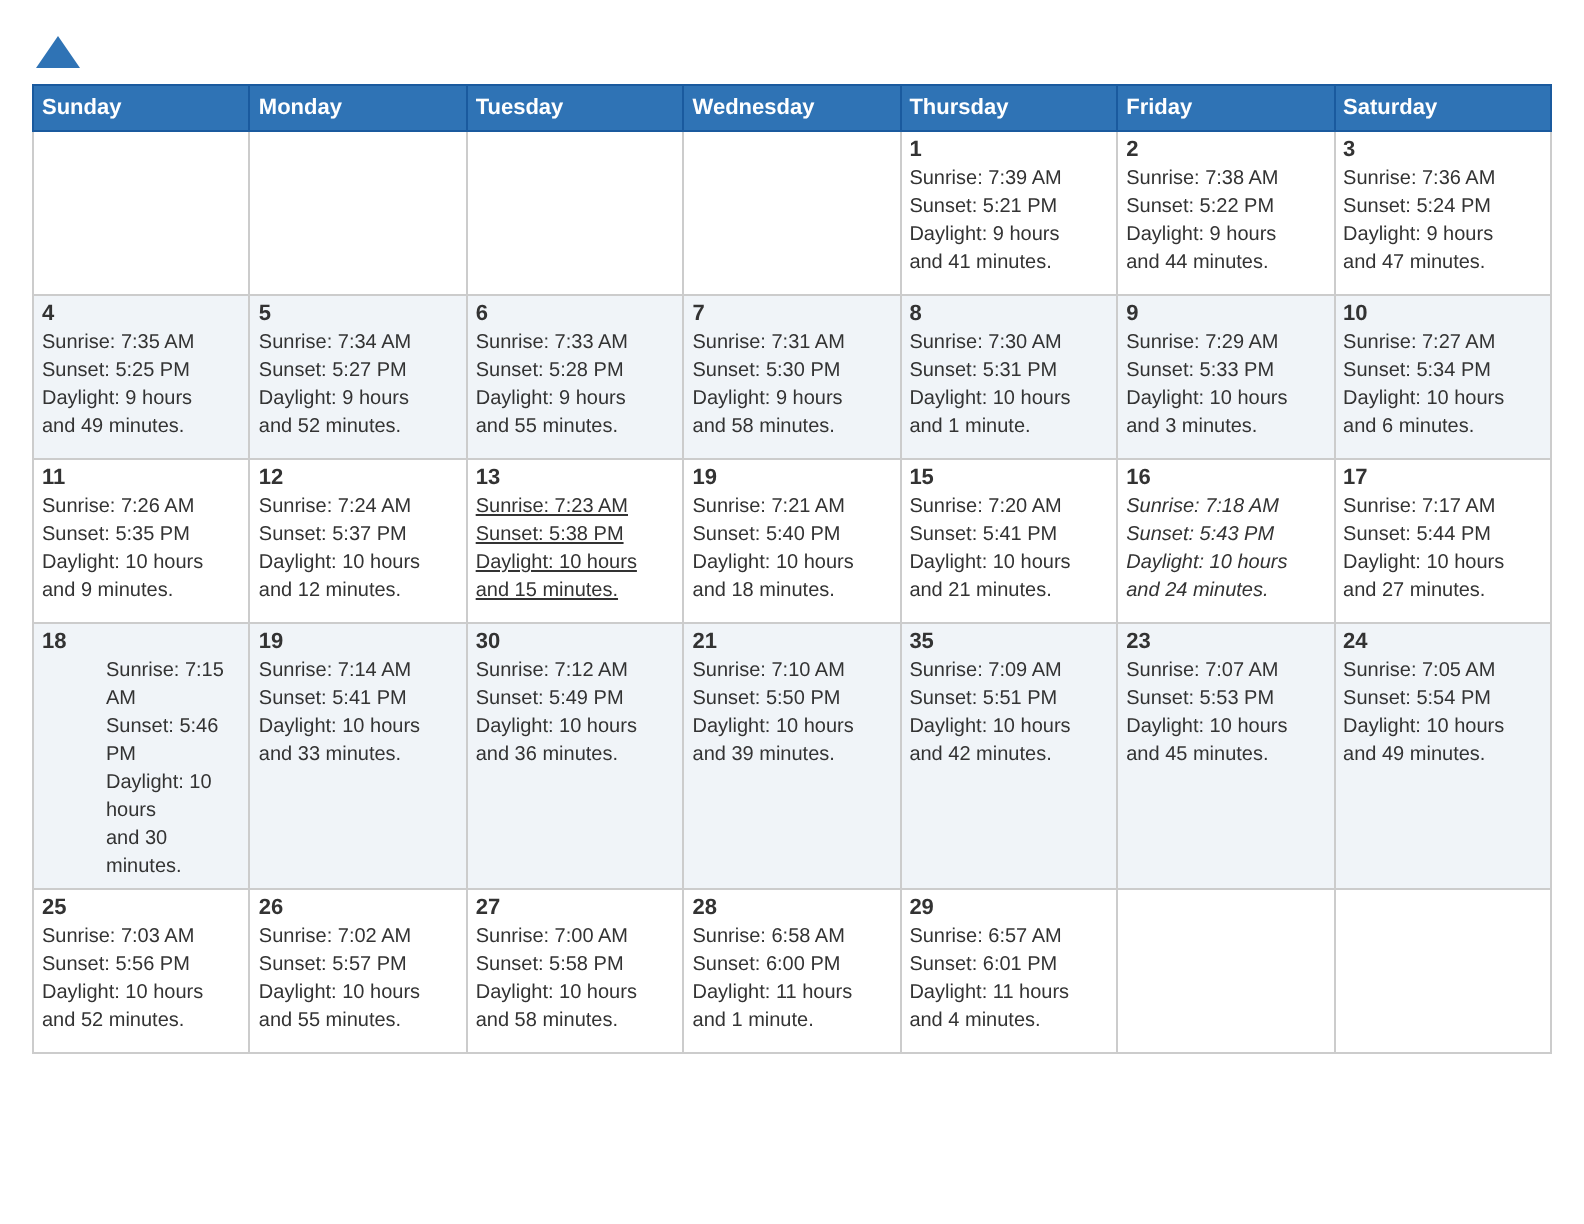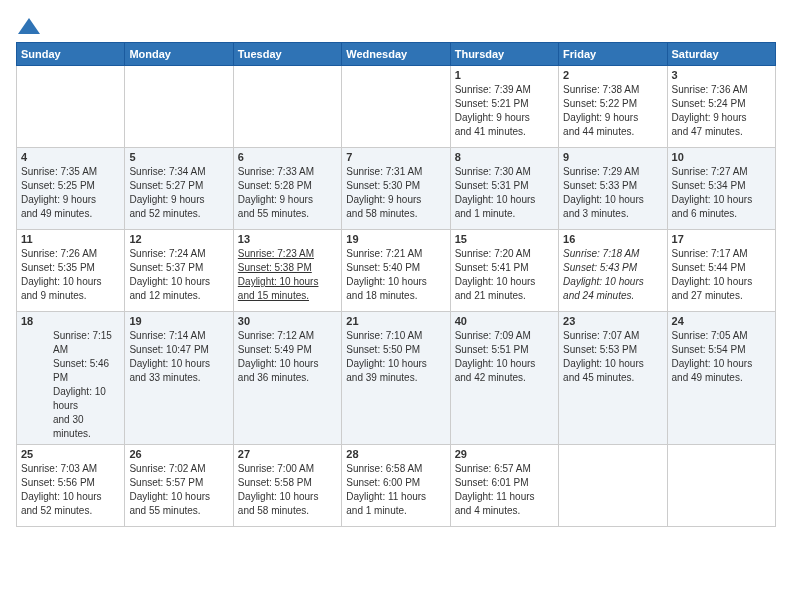--- a/index.html
+++ b/index.html
@@ -250,40 +250,40 @@
           <td>
             <span class="day-num">18</span>
             <div class="day-detail" style="white-space: pre-line; margin-left: 32px;">Sunrise: 7:15 AM
 Sunset: 5:46 PM
 Daylight: 10 hours
 and 30 minutes.</div>
           </td>
           <td>
             <span class="day-num">19</span>
             <div class="day-detail" style="white-space: pre-line;">Sunrise: 7:14 AM
-Sunset: 10:47 PM
+Sunset: 5:41 PM
 Daylight: 10 hours
 and 33 minutes.</div>
           </td>
           <td>
             <span class="day-num">30</span>
             <div class="day-detail" style="white-space: pre-line;">Sunrise: 7:12 AM
 Sunset: 5:49 PM
 Daylight: 10 hours
 and 36 minutes.</div>
           </td>
           <td>
             <span class="day-num">21</span>
             <div class="day-detail" style="white-space: pre-line;">Sunrise: 7:10 AM
 Sunset: 5:50 PM
 Daylight: 10 hours
 and 39 minutes.</div>
           </td>
           <td>
-            <span class="day-num">40</span>
+            <span class="day-num">35</span>
             <div class="day-detail" style="white-space: pre-line;">Sunrise: 7:09 AM
 Sunset: 5:51 PM
 Daylight: 10 hours
 and 42 minutes.</div>
           </td>
           <td>
             <span class="day-num">23</span>
             <div class="day-detail" style="white-space: pre-line;">Sunrise: 7:07 AM
 Sunset: 5:53 PM
 Daylight: 10 hours

